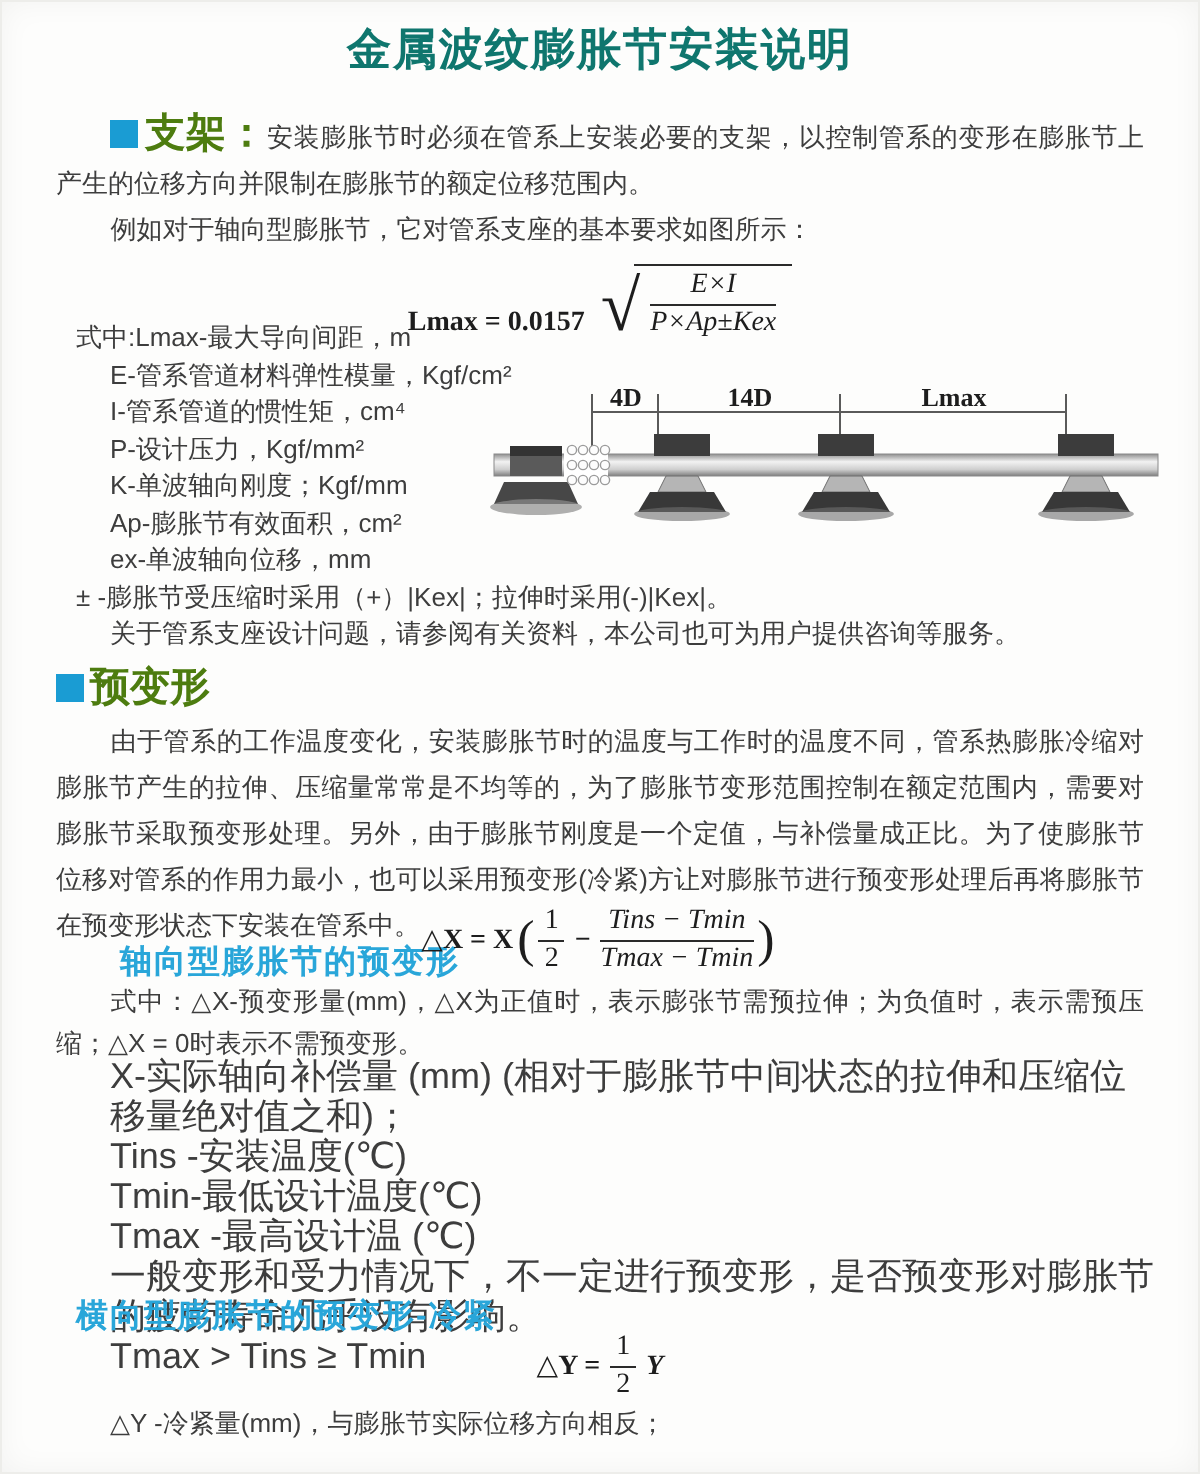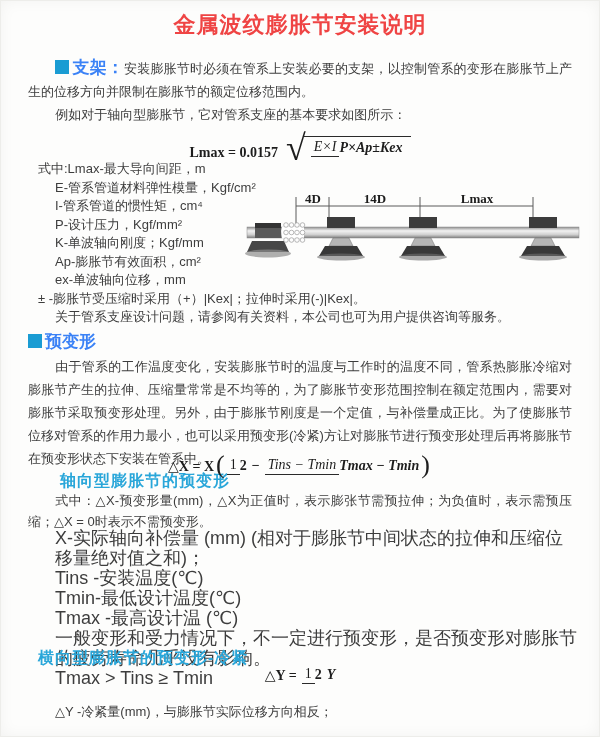--- a/index.html
+++ b/index.html
@@ -2,35 +2,35 @@
 <html><head>
 <meta charset="utf-8">
 <style>
   html,body{margin:0;padding:0;background:#fff;}
   .page{
     position:relative;width:600px;height:737px;background:#fdfdfc;
     font-family:"Liberation Sans","DejaVu Sans",sans-serif;color:#3d3d3d;
     overflow:hidden;box-shadow:inset 0 0 0 1px #ededea, inset 0 0 16px rgba(0,0,0,.05);
   }
   .abs{position:absolute;}
-  .title{top:10px;left:0;right:0;text-align:center;font-size:22px;font-weight:bold;color:#ef4444;letter-spacing:1px;}
+  .title{top:10px;left:0;right:0;text-align:center;font-size:22px;font-weight:bold;color:#0f766e;letter-spacing:1px;}
   .body-text{font-size:13px;line-height:23px;text-align:justify;}
   .sq{display:inline-block;width:14px;height:14px;background:#1a9cd3;margin-right:3px;vertical-align:-1px;}
-  .h-blue{color:#3b82f6;font-size:17px;font-weight:bold;}
+  .h-blue{color:#4d7c0f;font-size:20px;font-weight:bold;}
   .sub-blue{color:#29a6d9;font-size:16px;font-weight:bold;letter-spacing:1px;}
   .indent{text-indent:2.1em;}
   .formula{left:0;right:0;display:flex;justify-content:center;align-items:center;
     font-family:"Liberation Serif","DejaVu Serif",serif;color:#1d1d1d;font-size:14px;}
   .f-bold{font-weight:bold;}
   .sqrt{display:inline-flex;align-items:center;margin-left:8px;}
   .sqrt-sym{font-size:36px;line-height:0.8;font-weight:normal;margin-right:-3px;transform:translateY(2px);}
   .sqrt-body{border-top:1.4px solid #2a2a2a;padding:2px 8px 0;}
-  .frac{display:inline-flex;flex-direction:row;text-align:center;line-height:1.15;vertical-align:middle;}
+  .frac{display:inline-flex;flex-direction:column;text-align:center;line-height:1.15;vertical-align:middle;}
   .frac .num{border-bottom:1px solid #2a2a2a;padding:0 3px 1px;}
-  .frac .den{padding-top:1px;font-weight:bold;}
+  .frac .den{padding-top:1px;}
   .frac-it{font-style:italic;}
   .paren{font-size:26px;font-weight:normal;line-height:1;margin:0 2px;transform:translateY(-1px);}
   .op{margin:0 5px;font-weight:bold;}
   .defs{font-size:13px;line-height:18.5px;}
   .defs div{white-space:nowrap;}
   .ind1{margin-left:17px;}
   .alist{font-size:18px;line-height:20px;}
   .diagram svg{display:block;}
 </style>
 </head>

